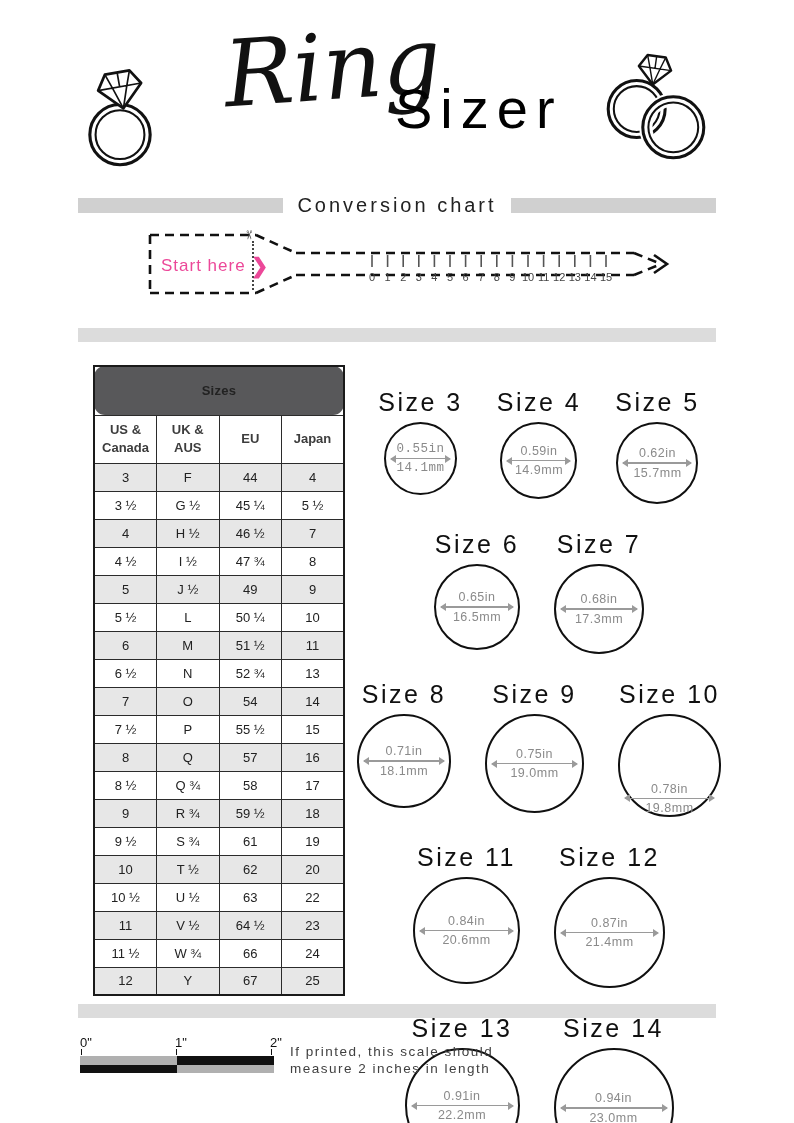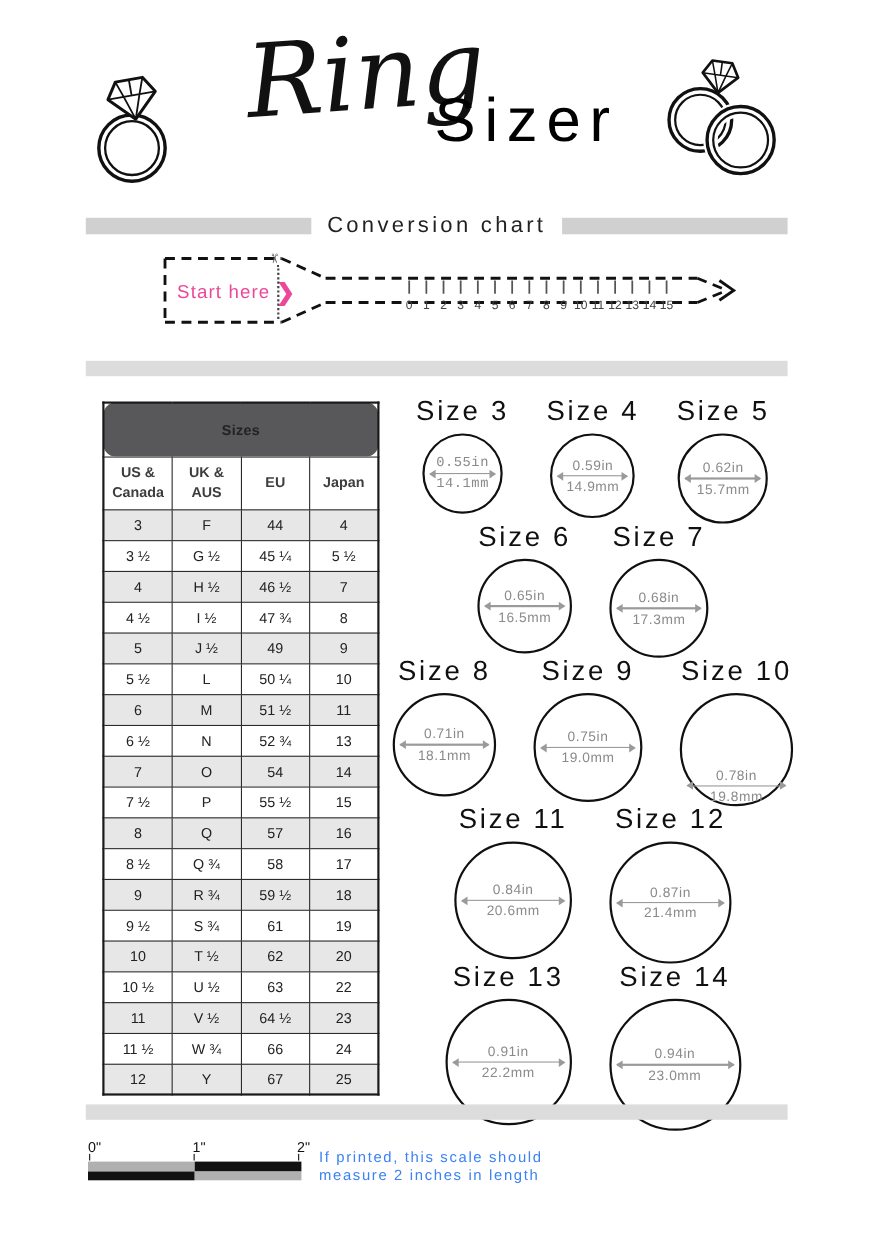--- a/index.html
+++ b/index.html
@@ -38,41 +38,41 @@
   .size-table{position:absolute;left:93px;top:365px;width:252px;border-collapse:collapse;
     border:2px solid #1a1a1a;table-layout:fixed;}
   .size-table th,.size-table td{border:1px solid #2b2b2b;text-align:center;font-size:13px;color:#222;}
   .tbl-title{background:var(--tbl-head);color:#fff;font-weight:bold;height:49px;font-size:13.5px;letter-spacing:.3px;border-radius:11px;}
   .size-table .cols th{height:48px;background:#fff;color:#3d3d3d;font-weight:bold;font-size:13px;line-height:1.35;padding:2px;}
   .size-table tbody td{height:28px;background:#fff;}
   .size-table tbody tr.alt td{background:var(--tbl-alt);}
 
   
   .circles{position:absolute;left:356px;top:360px;width:366px;}
-  .circle-row{display:flex;justify-content:center;align-items:flex-start;gap:34px;margin-bottom:-2px;}
+  .circle-row{display:flex;justify-content:center;align-items:flex-start;gap:34px;margin-bottom:-2px;margin-top:28px;}
   .size-card{display:flex;flex-direction:column;align-items:center;}
   .size-label{font-size:25px;letter-spacing:2.5px;color:#101010;white-space:nowrap;margin-bottom:5px;}
   .size-circle{border:2.4px solid #101010;border-radius:50%;display:flex;align-items:center;background:#fff;}
   .measure{width:100%;}
   .measure .in,.measure .mm{text-align:center;color:var(--measure);font-size:12.5px;letter-spacing:.5px;}
   .measure .in{margin-bottom:2px;} .measure .mm{margin-top:2px;}
   .arrow-line{position:relative;height:1.5px;background:#9a9a9a;margin:0 5px;}
   .arrow-line::before,.arrow-line::after{content:"";position:absolute;top:-3.2px;border-top:4px solid transparent;
     border-bottom:4px solid transparent;}
   .arrow-line::before{left:-1px;border-right:6px solid #9a9a9a;}
   .arrow-line::after{right:-1px;border-left:6px solid #9a9a9a;}
 
   
   .print-scale{position:absolute;left:80px;top:1035px;width:640px;height:60px;}
   .scale-label{position:absolute;top:0;font-size:13px;color:#111;}
   .scale-tick{position:absolute;top:14px;height:6px;border-left:1.5px solid #111;}
   .scale-bars{position:absolute;left:0;top:21px;width:194px;height:17px;display:grid;
     grid-template-columns:97px 97px;grid-template-rows:8.5px 8.5px;}
   .seg-gray{background:var(--scale-gray);} .seg-black{background:var(--scale-black);}
-  .scale-note{position:absolute;left:210px;top:8px;font-size:13.5px;letter-spacing:1.5px;color:#3b82f6;line-height:17px;white-space:nowrap;}
+  .scale-note{position:absolute;left:210px;top:8px;font-size:13.5px;letter-spacing:1.5px;color:#404040;line-height:17px;white-space:nowrap;}
 </style>
 </head>
 <body>
 
 <div class="page">
 
   <svg class="ring-icon-left" width="104" height="104" viewBox="0 0 100 100">
     <g fill="none" stroke="#111" stroke-linejoin="round">
       <circle cx="50" cy="66" r="29" stroke-width="3"></circle>
       <circle cx="50" cy="66" r="23.5" stroke-width="2"></circle>

